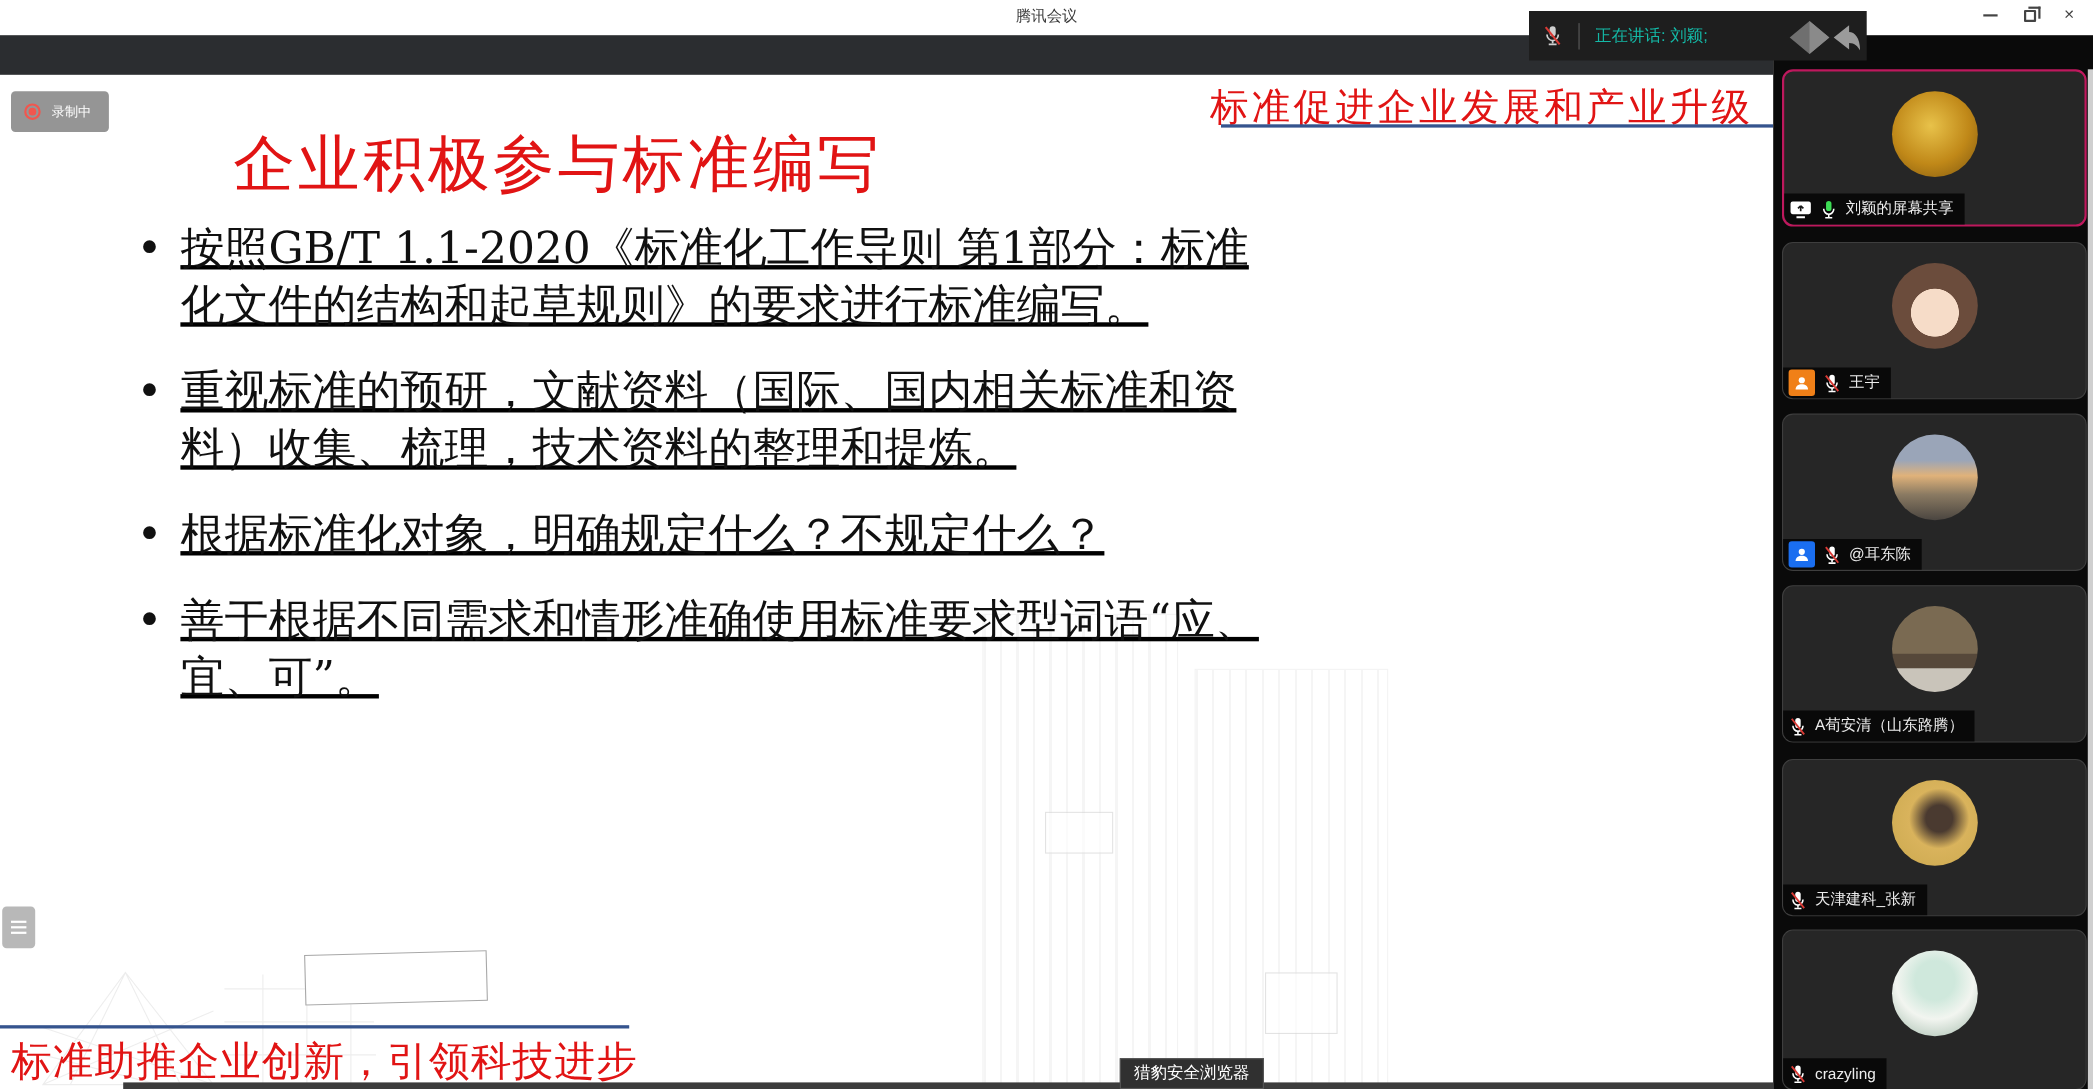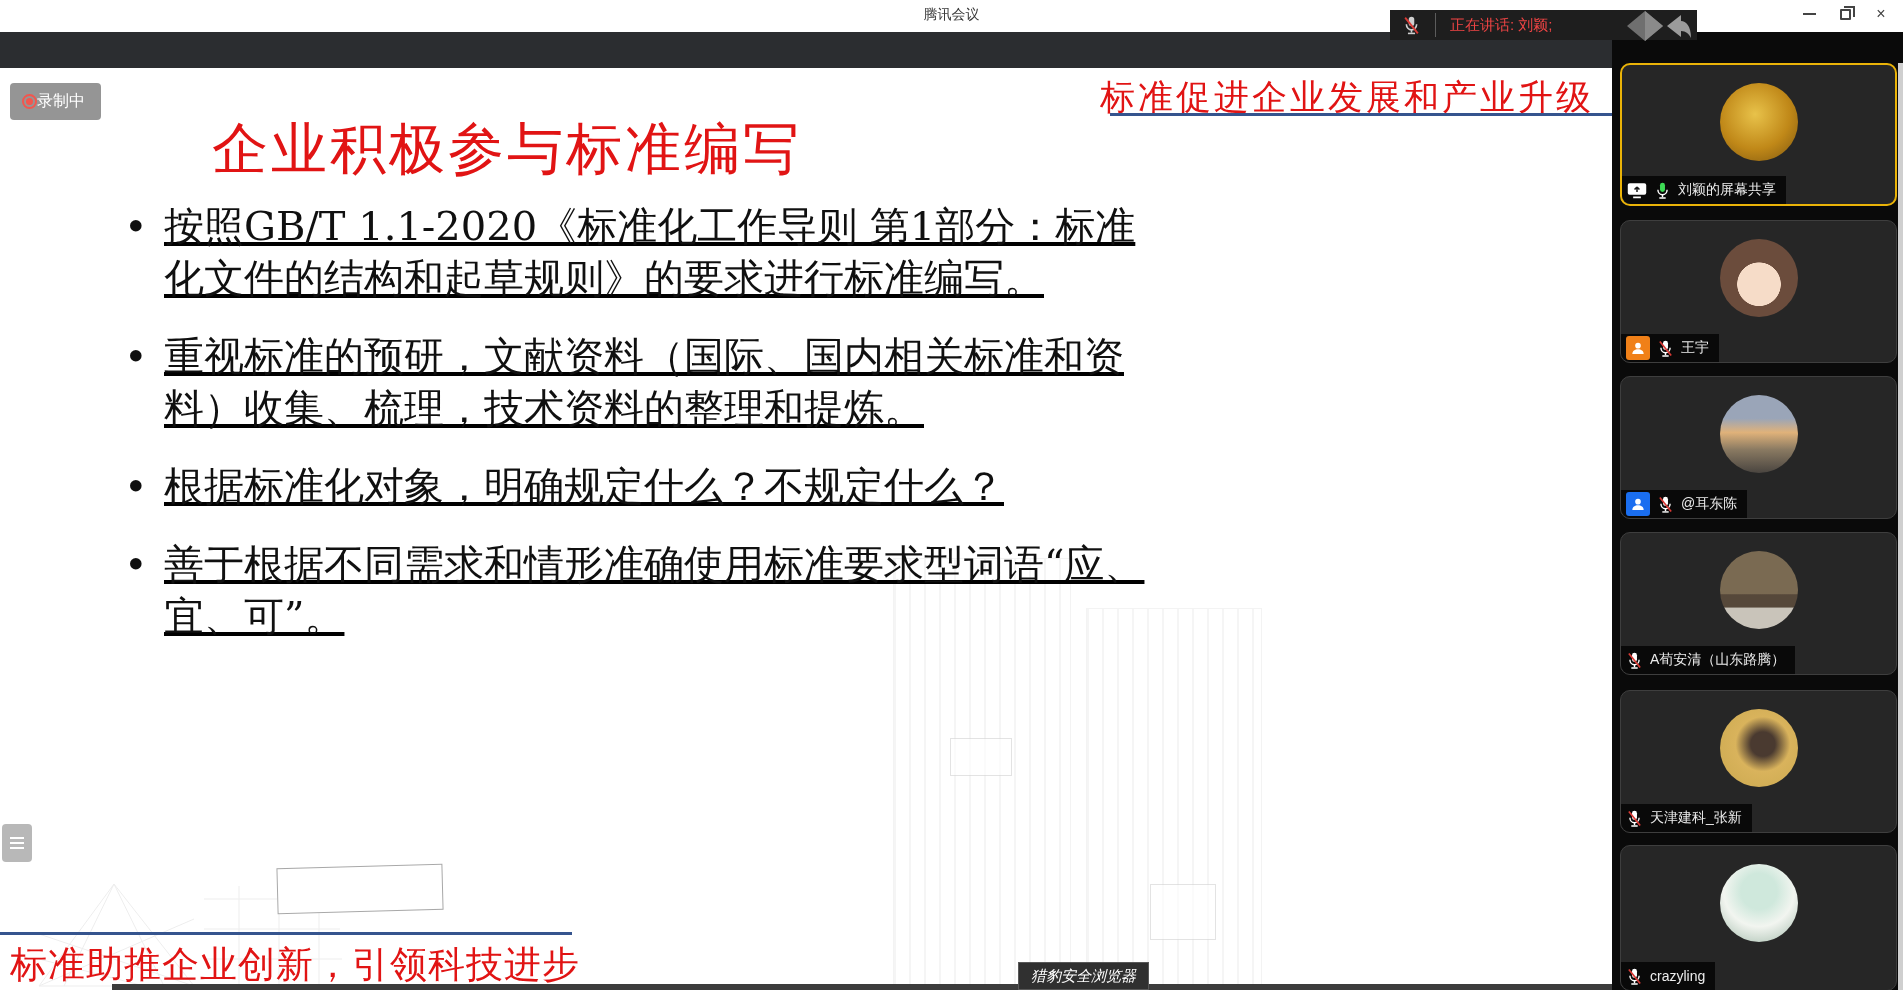--- a/index.html
+++ b/index.html
@@ -17,31 +17,31 @@
   .win-controls { position:absolute; right:6px; top:2px; display:flex; gap:4px; z-index:45; }
   .wc { width:32px; height:24px; border:none; background:transparent; display:flex; align-items:center; justify-content:center; color:#444; font-size:16px; padding:0; cursor:pointer; }
   .min-line { width:13px; height:2px; background:#444; }
   .max-box { width:11px; height:11px; border:2px solid #444; border-radius:1px; position:relative; background:#fff; }
   .max-box::before { content:""; position:absolute; left:2px; top:-5px; width:9px; height:9px; border:2px solid #444; border-left:none; border-bottom:none; }
 
   
   .toolbar-strip { position:absolute; left:0; top:28px; width:1612px; height:40px; background:#2b2d30; z-index:10; }
 
   
-  .speaking-overlay { position:absolute; left:1390px; top:10px; width:307px; height:30px; background:#1e1e1e; z-index:50;
-    display:flex; align-items:center; color:#ef4444; font-size:15px;justify-content:space-between; }
+  .speaking-overlay { position:absolute; left:1390px; top:10px; width:307px; height:45px; background:#1e1e1e; z-index:50;
+    display:flex; align-items:center; color:#14b8a6; font-size:15px;justify-content:space-between; }
   .speaking-overlay .mic-wrap { margin-left:12px; display:flex; }
   .overlay-divider { width:1px; height:24px; background:#5c5c5c; margin:0 14px; }
   .overlay-logo { margin-left:auto; margin-right:6px; display:flex; }
 
   
   .slide { position:absolute; left:0; top:68px; width:1612px; height:922px; background:#fff; overflow:hidden; z-index:5; }
 
   .rec-badge { position:absolute; left:10px; top:15px; height:37px; padding:0 16px 0 12px; background:rgba(138,138,138,.9);
-    border-radius:4px; display:flex; align-items:center; gap:0; color:#fff; font-size:16px; z-index:8; }
+    border-radius:4px; display:flex; align-items:center; gap:10px; color:#fff; font-size:12px; z-index:8; }
   .rec-dot { width:15px; height:15px; border:2px solid #f2564e; border-radius:50%; position:relative; flex:none; }
   .rec-dot::before { content:""; position:absolute; inset:2px; background:#f2564e; border-radius:50%; }
 
   .slide-header-right { position:absolute; top:6px; right:18px; font-family:"DejaVu Serif", serif;
     font-size:35px; color:#e11414; letter-spacing:3px; z-index:3; white-space:nowrap;margin-left:34px; }
   .header-underline { position:absolute; left:1110px; top:45px; width:502px; height:3px; background:#35548e; z-index:3; }
 
   .slide-title { position:absolute; left:212px; top:44px; margin:0; font-family:"DejaVu Serif", serif;
     font-size:56px; font-weight:400; color:#e11414; letter-spacing:3px; z-index:3; white-space:nowrap; }
 
@@ -56,36 +56,36 @@
   .footer-underline { position:absolute; left:0; top:864px; width:572px; height:3px; background:#35548e; z-index:3; }
   .slide-footer { position:absolute; left:10px; top:872px; font-family:"DejaVu Serif", serif; font-size:37px;
     color:#e11414; letter-spacing:1px; z-index:3; white-space:nowrap; }
 
   .nav-list-button { position:absolute; left:2px; top:756px; width:30px; height:38px; background:rgba(125,125,125,.55);
     border-radius:4px; z-index:8; display:flex; align-items:center; justify-content:center; }
   .nav-list-glyph { width:14px; height:2px; background:#fff; box-shadow:0 5px 0 #fff, 0 -5px 0 #fff; }
 
   .taskbar-strip { position:absolute; left:112px; top:916px; width:1500px; height:6px; background:#3c3c3c; z-index:8; }
   .taskbar-tooltip { position:absolute; left:1018px; top:894px; height:28px; padding:0 12px; background:#303030;
-    border:1px solid #585858; color:#fff; font-size:15px; line-height:26px; z-index:9; white-space:nowrap;font-style:italic; }
+    border:1px solid #585858; color:#fff; font-size:15px; line-height:26px; z-index:9; white-space:nowrap; }
 
   
   .wm { position:absolute; z-index:1; opacity:.65; }
   .wm-b1 { left:893px; top:490px; width:178px; height:432px; border:1px solid #ededed;
     background:repeating-linear-gradient(90deg,#f1f1f1 0 2px,transparent 2px 15px); }
   .wm-b2 { left:1086px; top:540px; width:176px; height:382px; border:1px solid #ededed;
     background:repeating-linear-gradient(90deg,#f1f1f1 0 2px,transparent 2px 15px); }
   .wm-box1 { left:950px; top:670px; width:62px; height:38px; background:#fff; border:1px solid #d5d5d5; }
   .wm-box2 { left:1150px; top:816px; width:66px; height:56px; background:#fff; border:1px solid #d5d5d5; }
   .wm-lattice { left:34px; top:796px; }
 
   
   .sidebar { position:absolute; left:1612px; top:28px; width:291px; height:962px; background:#0a0a0a; z-index:20; overflow:hidden; }
   .tile { position:absolute; left:8px; width:277px; height:143px; background:#262626; border:1px solid #3e3e3e; border-radius:10px; cursor:pointer; }
-  .tile.active { border:2px solid #eab308;text-align:center; }
+  .tile.active { border:2px solid #be185d;text-align:center; }
   .t0 { top:35px; } .t1 { top:192px; } .t2 { top:348px; } .t3 { top:504px; } .t4 { top:662px; } .t5 { top:817px; height:146px; }
   .avatar { position:absolute; left:50%; top:18px; width:78px; height:78px; border-radius:50%; transform:translateX(-50%); }
   .avatar-wheat    { background:radial-gradient(circle at 45% 40%, #e8c24a, #c08818 55%, #7a5410); }
   .avatar-girl     { background:radial-gradient(circle at 50% 58%, #f6dcc8 0 36%, #6b4c3c 37% 78%, #58392c); }
   .avatar-balloons { background:linear-gradient(#9aa5b8 0 30%, #e0b27a 48%, #8a7a62 70%, #4a4540 100%); }
   .avatar-outdoors { background:linear-gradient(#7a6a52 0 55%, #56483a 56% 72%, #c9c4ba 73% 100%); }
   .avatar-horses   { background:radial-gradient(circle at 55% 45%, #4a3a30 0 20%, #d9b35c 45%, #caa84e 100%); }
   .avatar-anime    { background:radial-gradient(circle at 50% 35%, #cfe8dc 0 28%, #f2f5f0 55%, #9fb8a8 100%); }
   .namebar { position:absolute; left:0; bottom:0; display:flex; align-items:center; gap:7px; height:28px;
     padding:0 10px 0 5px; background:rgba(5,5,5,.85); color:#ececec; font-size:14px; max-width:100%;

